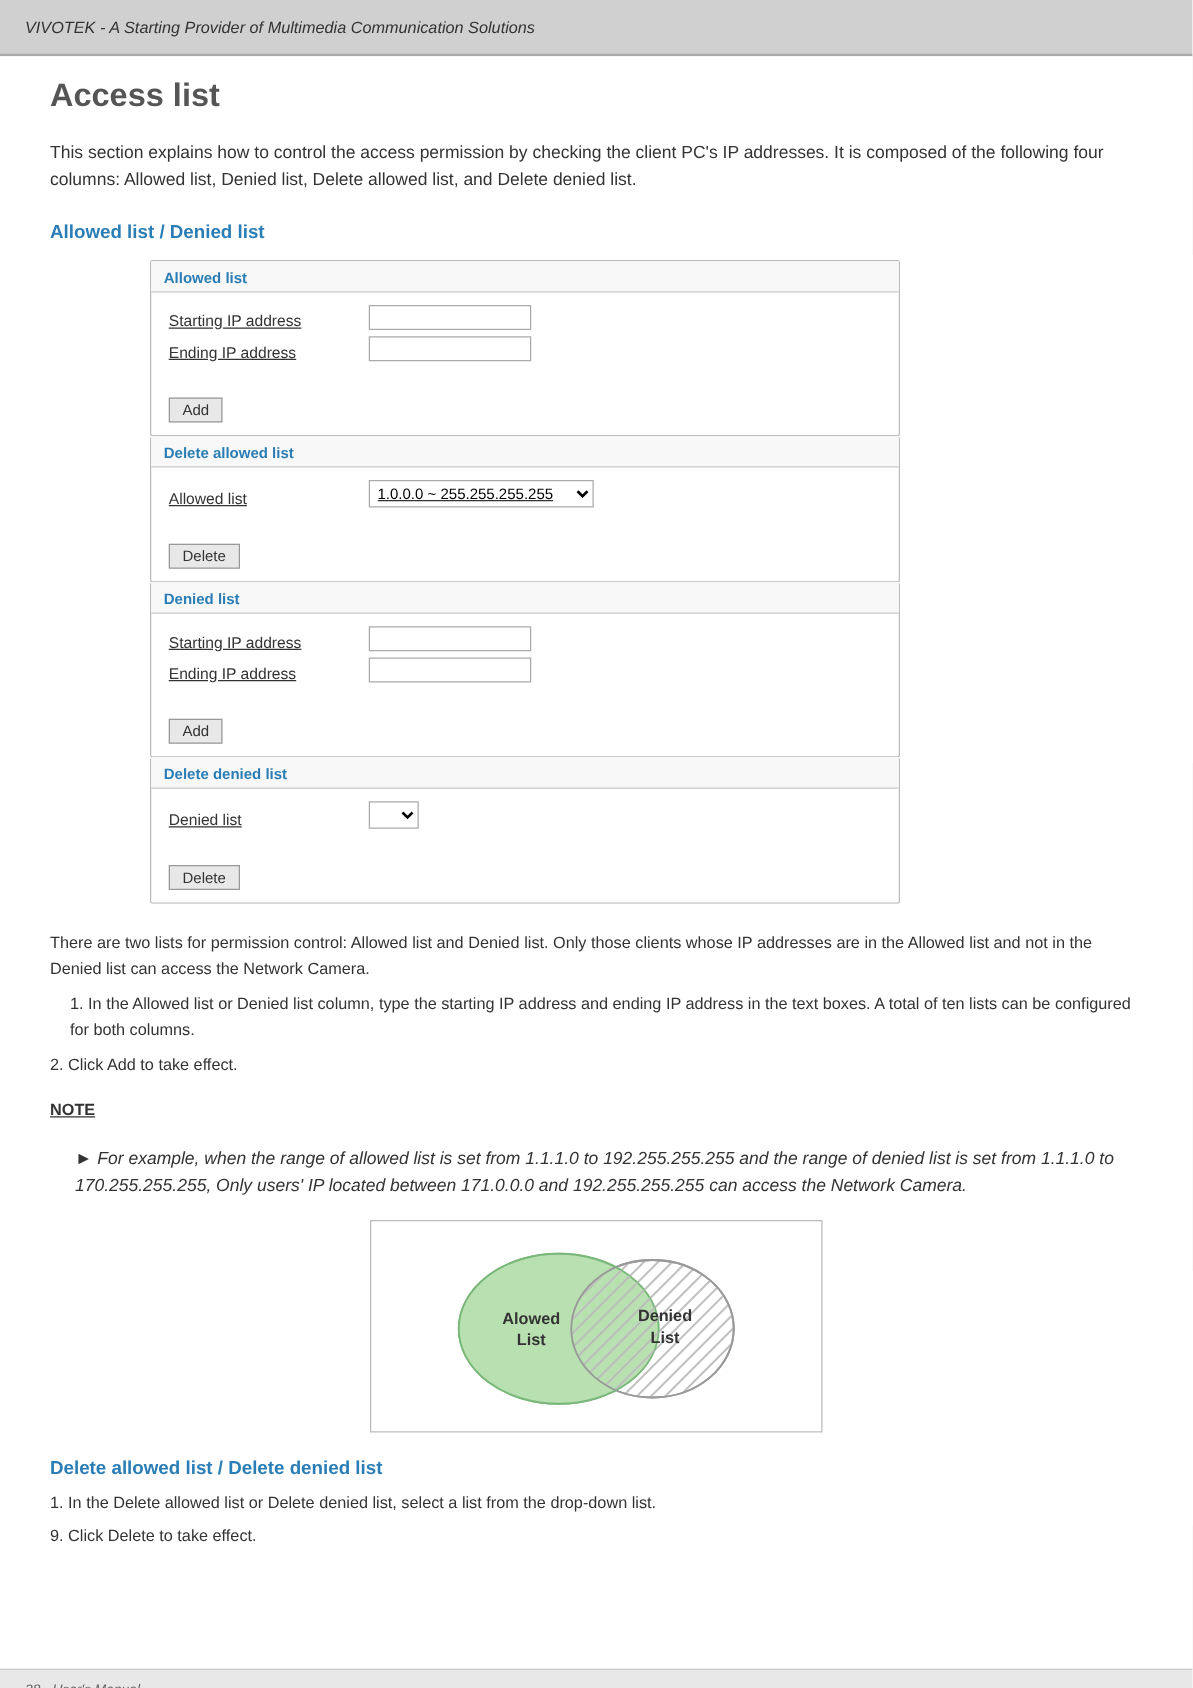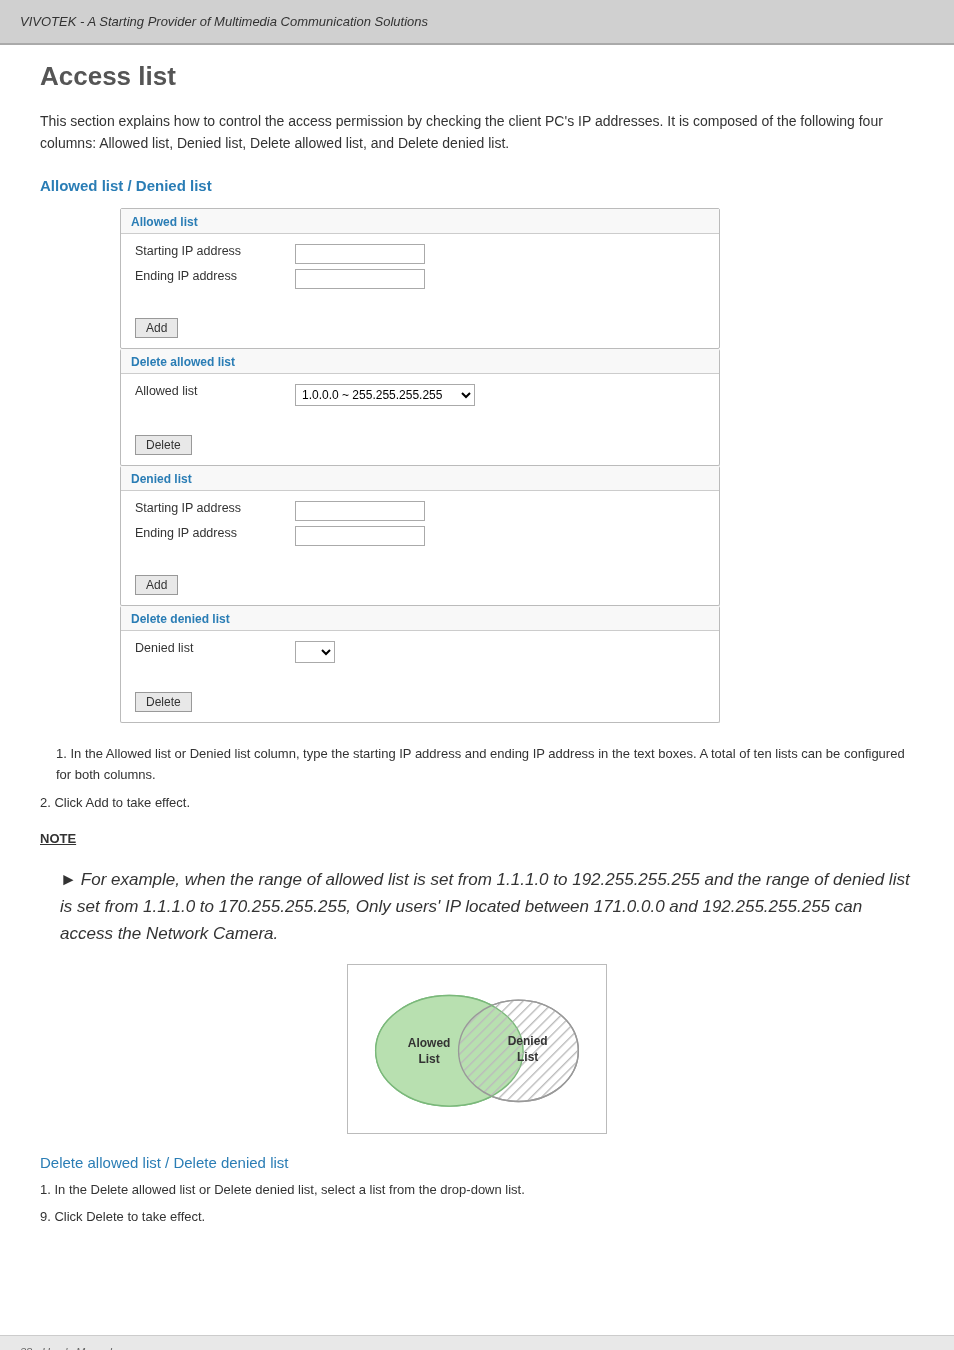--- a/index.html
+++ b/index.html
@@ -55,22 +55,23 @@
       color: #2a7db5;
       padding: 6px 10px 4px 10px;
       border-bottom: 1px solid #ccc;
       background: #f8f8f8;
     }
     .panel-body {
       padding: 10px 14px 10px 14px;
     }
     .form-row {
       display: flex;
-      align-items: flex-start;
+      align-items: flex-end;
       margin-bottom: 5px;
+      text-decoration: underline;
     }
     .form-label {
       width: 160px;
       font-size: 12.5px;
       color: #333;
     }
     .form-input {
       width: 130px;
       height: 20px;
       border: 1px solid #aaa;
@@ -110,48 +111,48 @@
       margin: 18px 0 14px 0;
     }
     .note-title {
       font-weight: bold;
       text-decoration: underline;
       font-size: 13px;
       margin-bottom: 20px;
     }
     .note-text {
       font-style: italic;
-      font-size: 17px;
+      font-size: 14px;
       line-height: 1.6;
       margin-left: 20px;
       color: #333;
     }
     .note-arrow {
       font-style: normal;
       margin-right: 4px;
     }
     .diagram-container {
       display: flex;
       justify-content: center;
       margin: 16px 0 20px 0;
     }
     .diagram-box {
       border: 1px solid #bbb;
-      width: 260px;
+      width: 362px;
       height: 170px;
       background: #fff;
       position: relative;
       display: flex;
       align-items: center;
       justify-content: center;
       overflow: hidden;
     }
     .delete-section-heading {
       font-size: 15px;
-      font-weight: normal;
+      font-weight: bold;
       color: #2a7db5;
       margin-bottom: 8px;
       margin-top: 10px;
     }
     .footer-bar {
       background: #e8e8e8;
       border-top: 1px solid #ccc;
       padding: 10px 20px;
       font-size: 11px;
       color: #666;
@@ -226,20 +227,21 @@
           <select class="dropdown-select" style="min-width:40px;width:40px;">
             <option></option>
           </select>
         </div>
         <button class="btn">Delete</button>
       </div>
     </div>
 
   </div>
 
+  <p class="body-text">There are two lists for permission control: Allowed list and Denied list. Only those clients whose IP addresses are in the Allowed list and not in the Denied list can access the Network Camera.</p>
   <p class="body-text" style="padding-left:16px;">1. In the Allowed list or Denied list column, type the starting IP address and ending IP address in the text boxes. A total of ten lists can be configured for both columns.</p>
   <p class="body-text">2. Click Add to take effect.</p>
 
   <div class="note-section">
     <div class="note-title">NOTE</div>
     <p class="note-text">
       <span class="note-arrow">►</span><span>For example, when the range of allowed list is set from 1.1.1.0 to 192.255.255.255 and the range of denied list is set from 1.1.1.0 to 170.255.255.255, Only users' IP located between 171.0.0.0 and 192.255.255.255 can access the Network Camera.</span>
     </p>
   </div>
 

